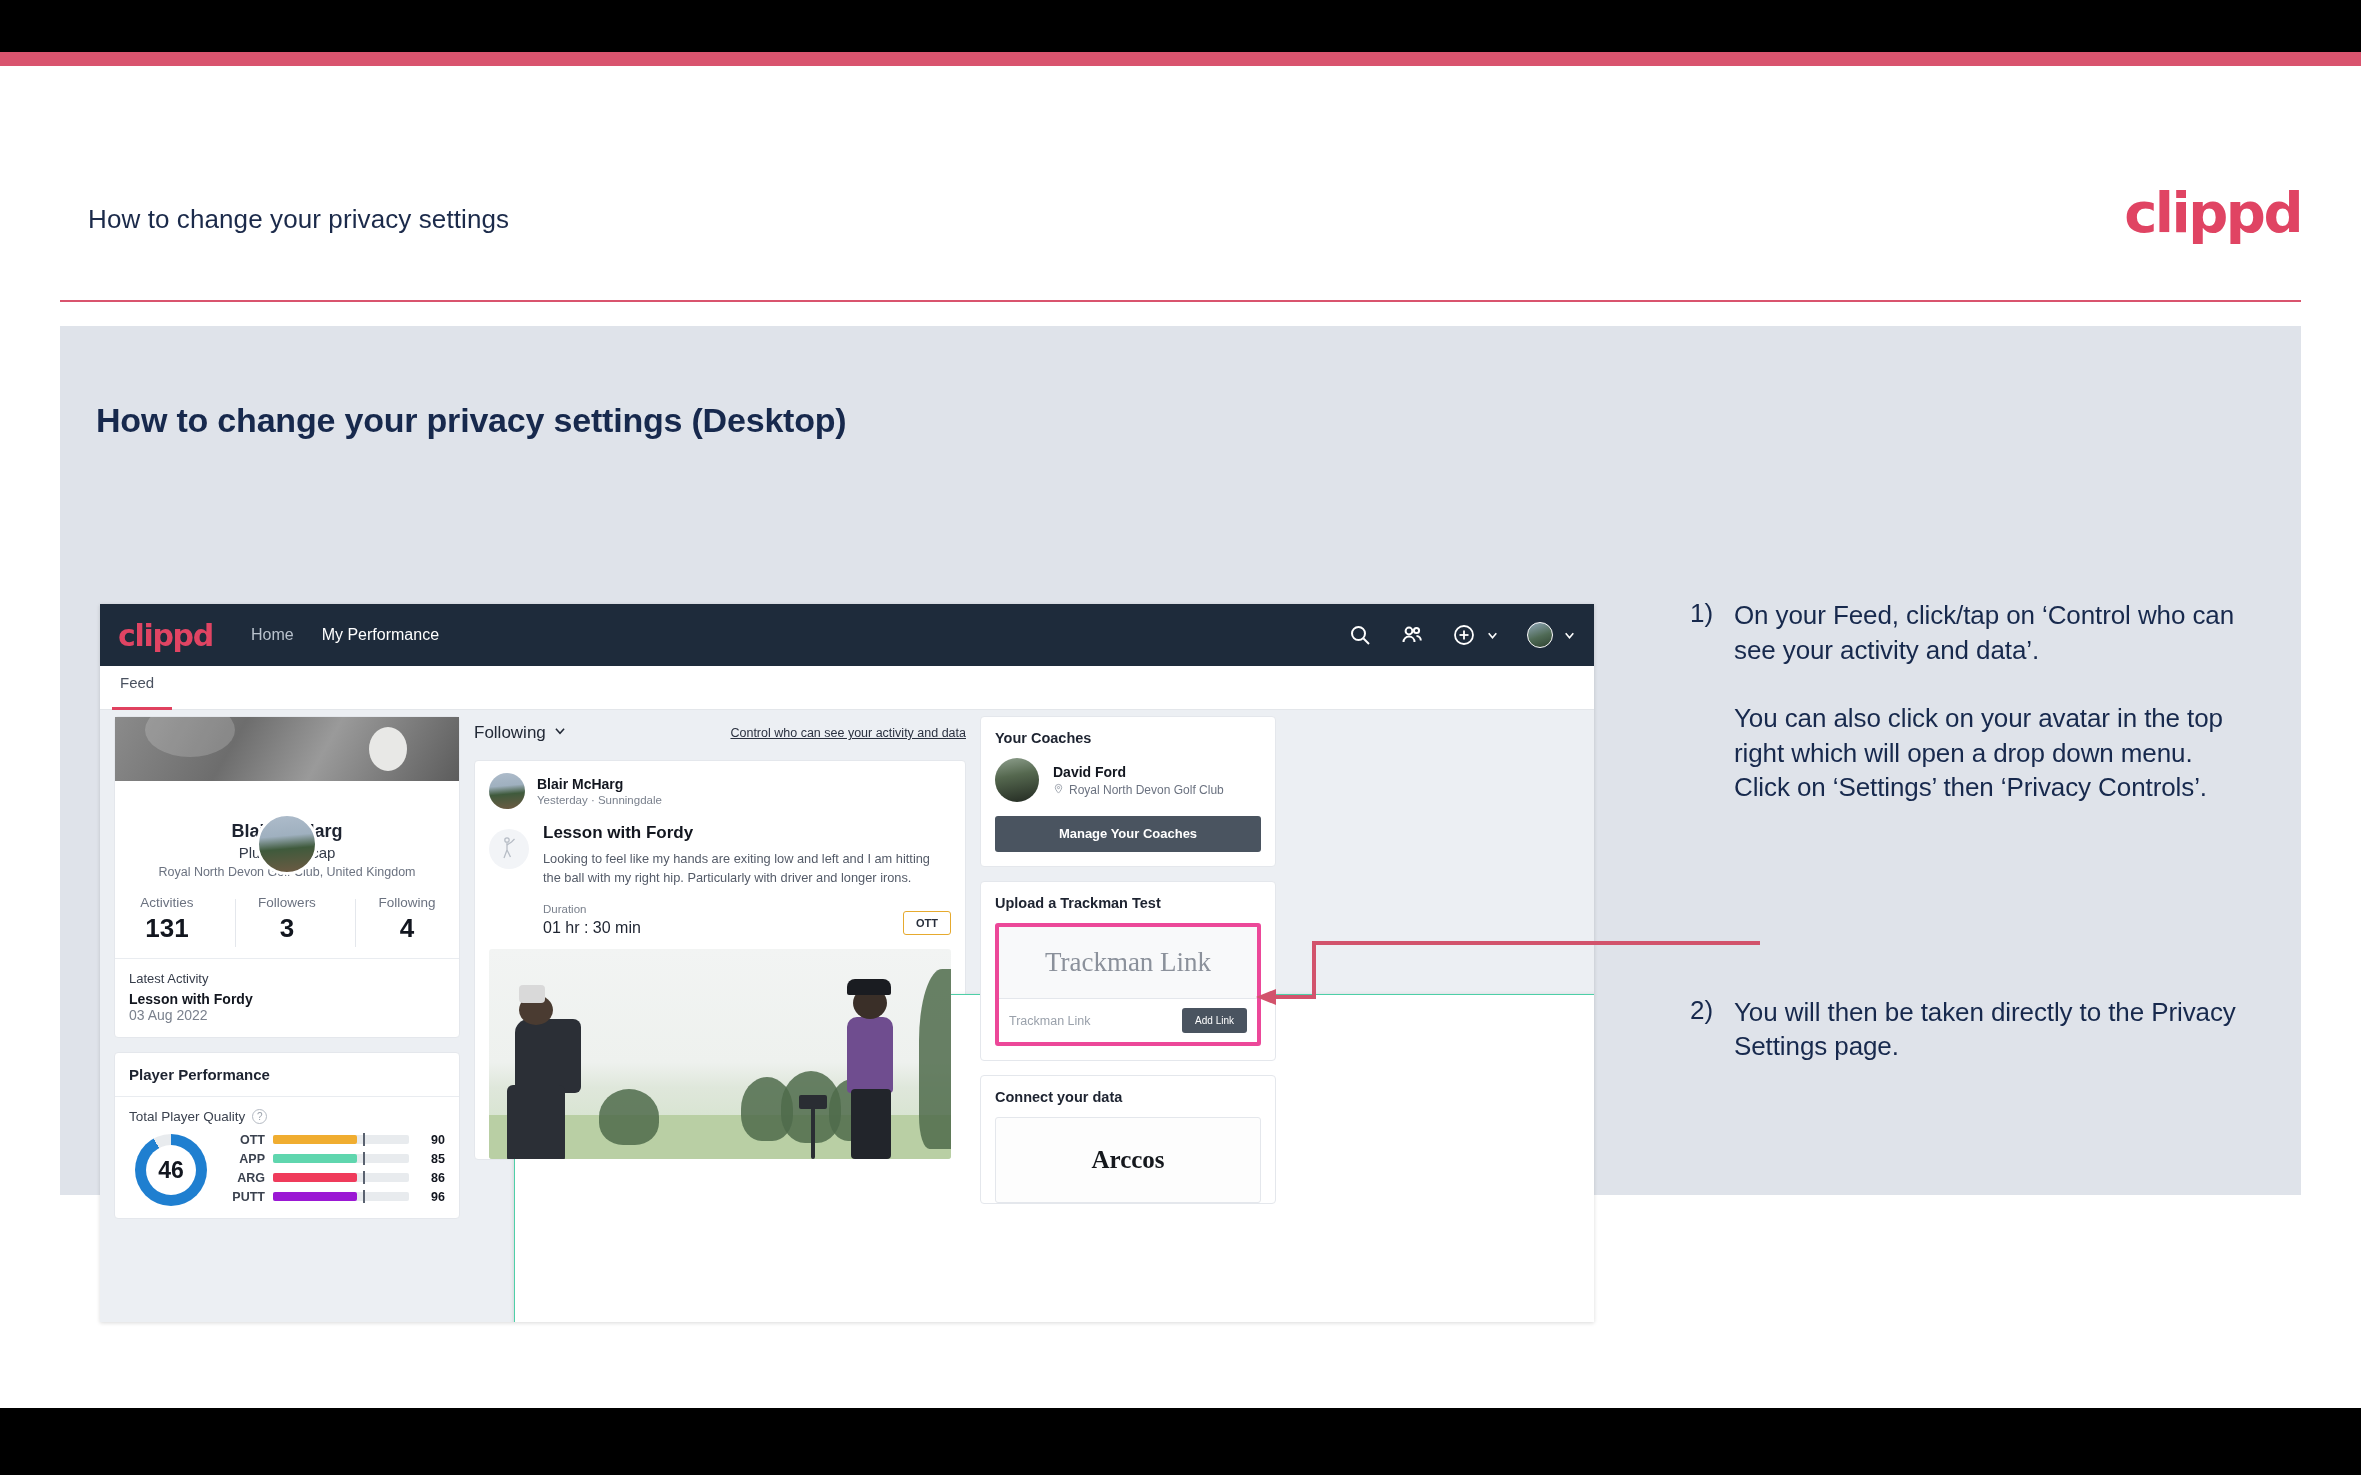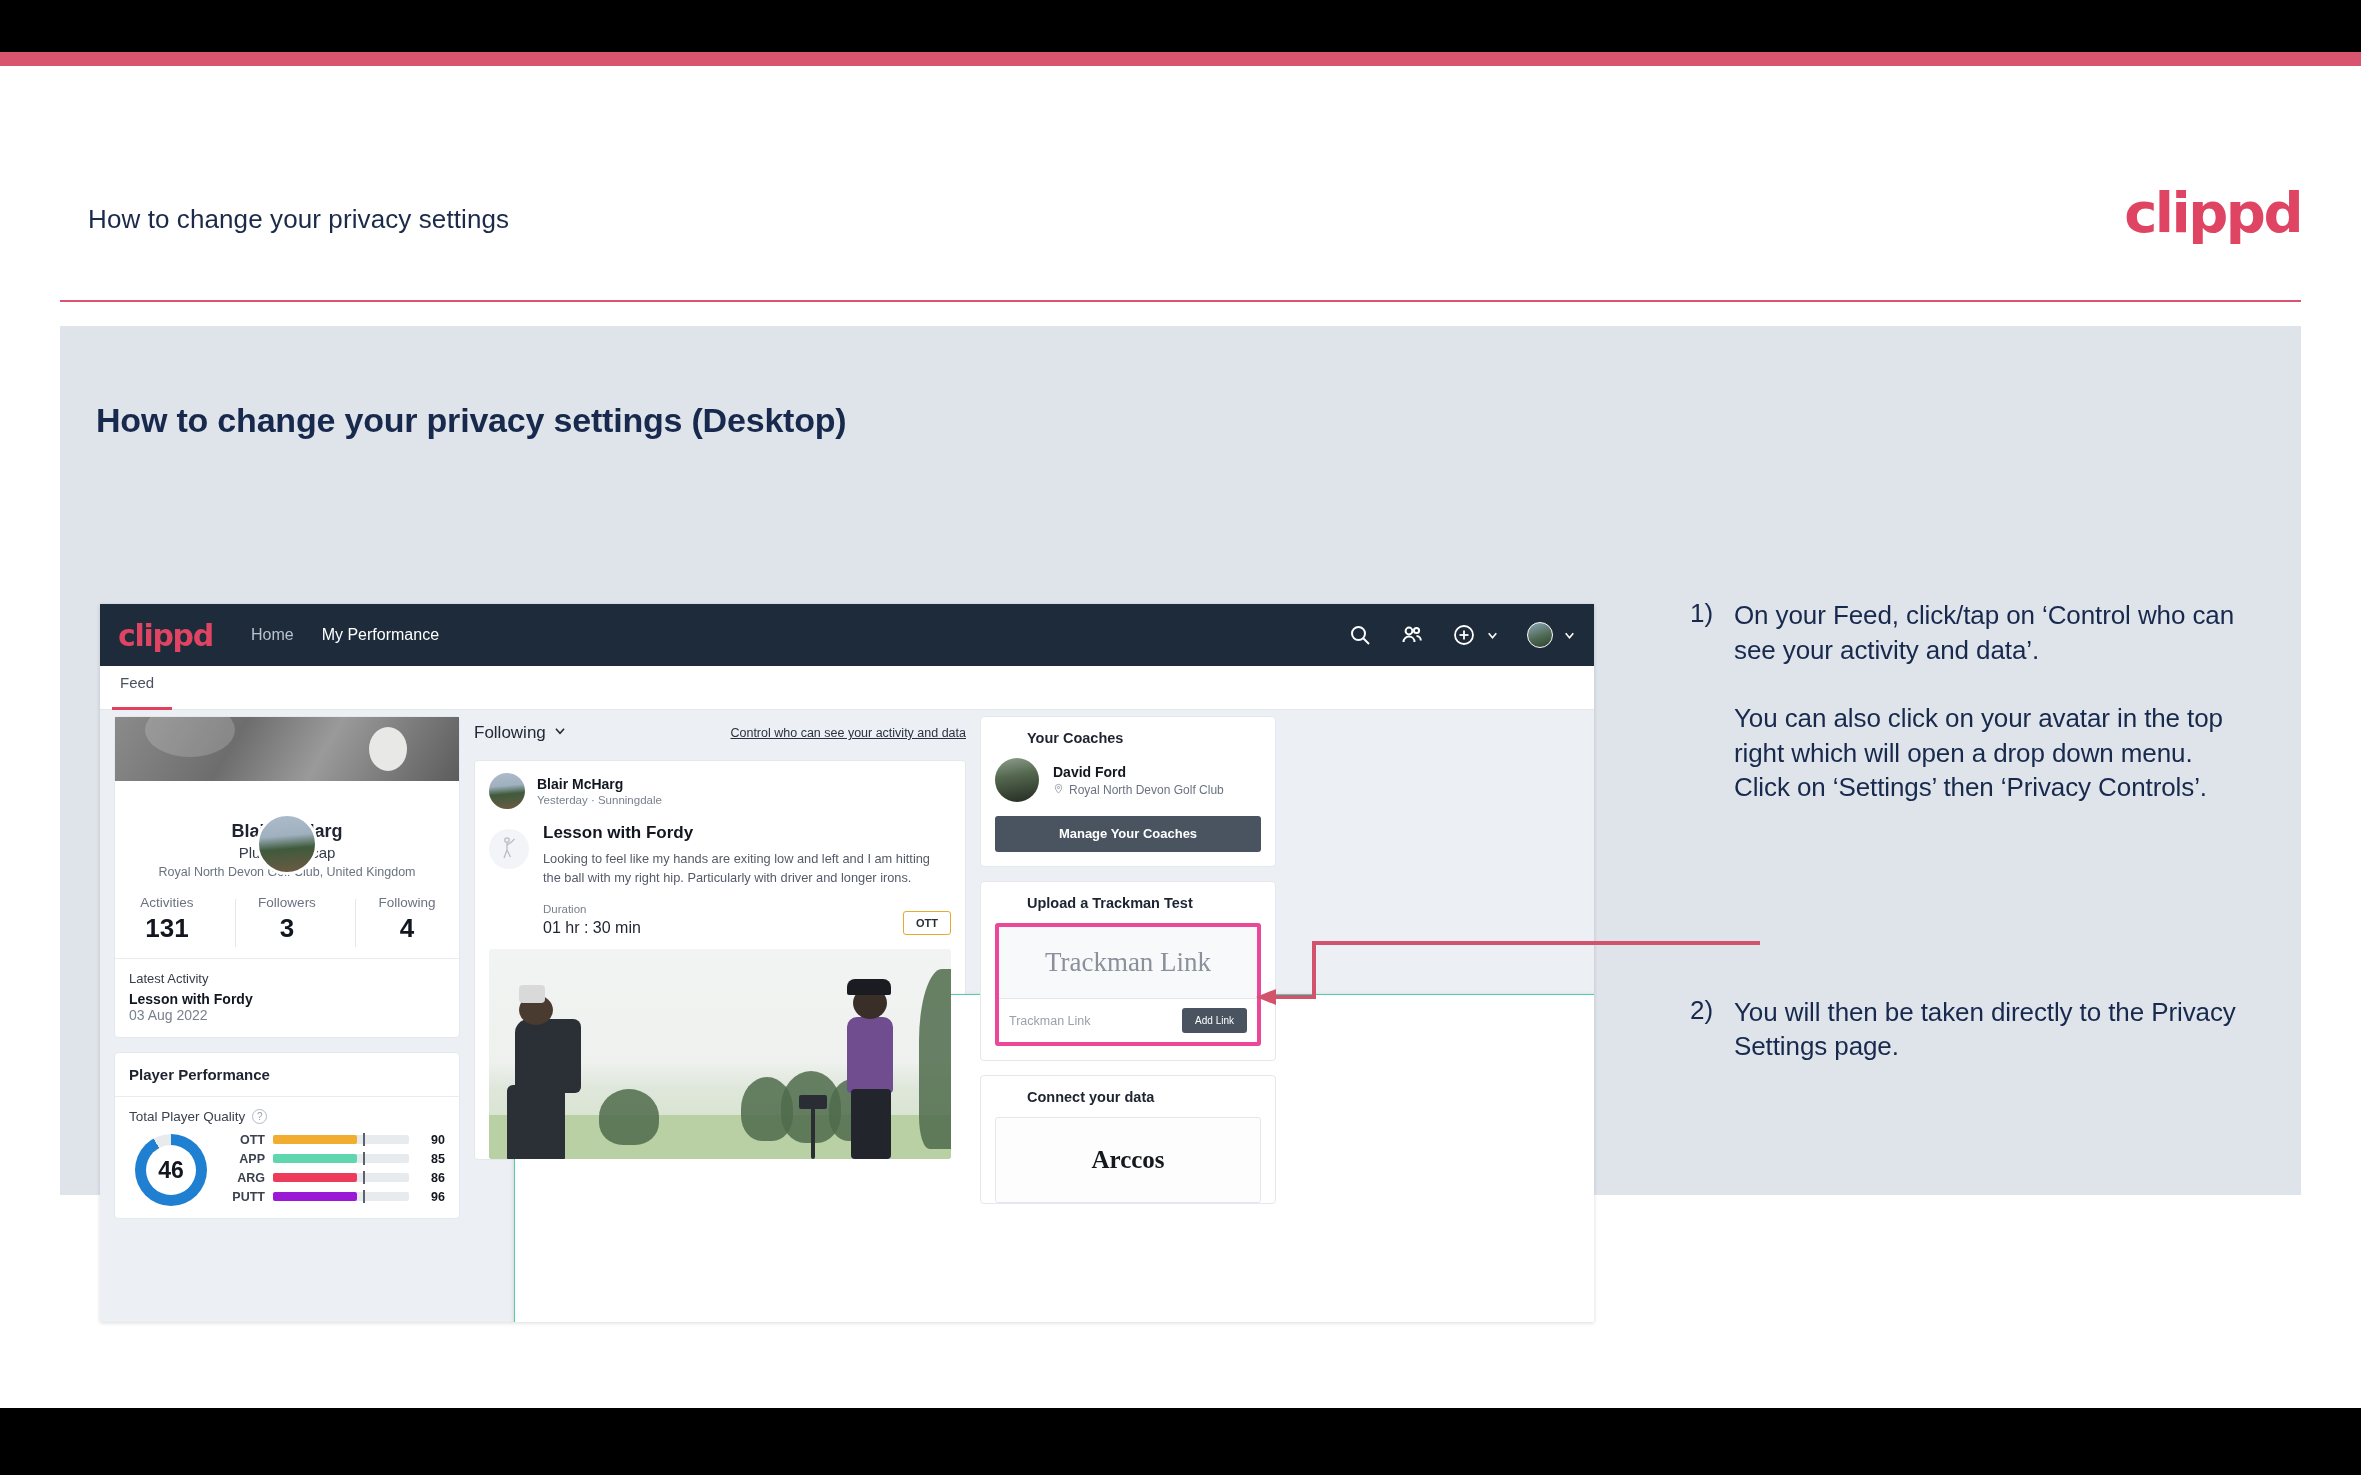--- a/index.html
+++ b/index.html
@@ -194,21 +194,21 @@
     margin:12px 14px 0; height:210px; border-radius:3px; overflow:hidden; position:relative;
     background:linear-gradient(180deg,#f2f4f3 0%,#eef1ee 54%,#dfe7db 66%,#cfe0c5 100%);
   }
   .pi-tree { position:absolute; border-radius:50% 50% 40% 40%; background:#4f6b4b; opacity:.85; }
   .pi-golfer { position:absolute; background:#2b2f36; border-radius:6px; }
   .pi-coach { position:absolute; background:#6f4d8f; border-radius:6px; }
   .pi-ground { position:absolute; left:0; bottom:0; width:100%; height:44px; background:#b9cfa4; }
 
   
   .col-right { position:absolute; left:880px; top:6px; width:296px; }
-  .rc-head { padding:13px 14px 0; font-size:14.5px; font-weight:700; color:#1d2330;margin-left:32px; }
+  .rc-head { padding:13px 14px 0; font-size:14.5px; font-weight:700; color:#1d2330; }
   .coach-row { display:flex; align-items:center; padding:12px 14px 0; }
   .coach-avatar {
     width:44px; height:44px; border-radius:50%;
     background:linear-gradient(170deg,#8fa08e 0%,#55684f 40%,#232a22 100%);
   }
   .coach-info { margin-left:14px; }
   .coach-name { font-size:14px; font-weight:700; color:#12161f; }
   .coach-club { font-size:12px; color:#6b7280; margin-top:3px; display:flex; align-items:center; gap:5px; }
   .coach-club svg { width:11px; height:11px; }
   .btn-dark {

